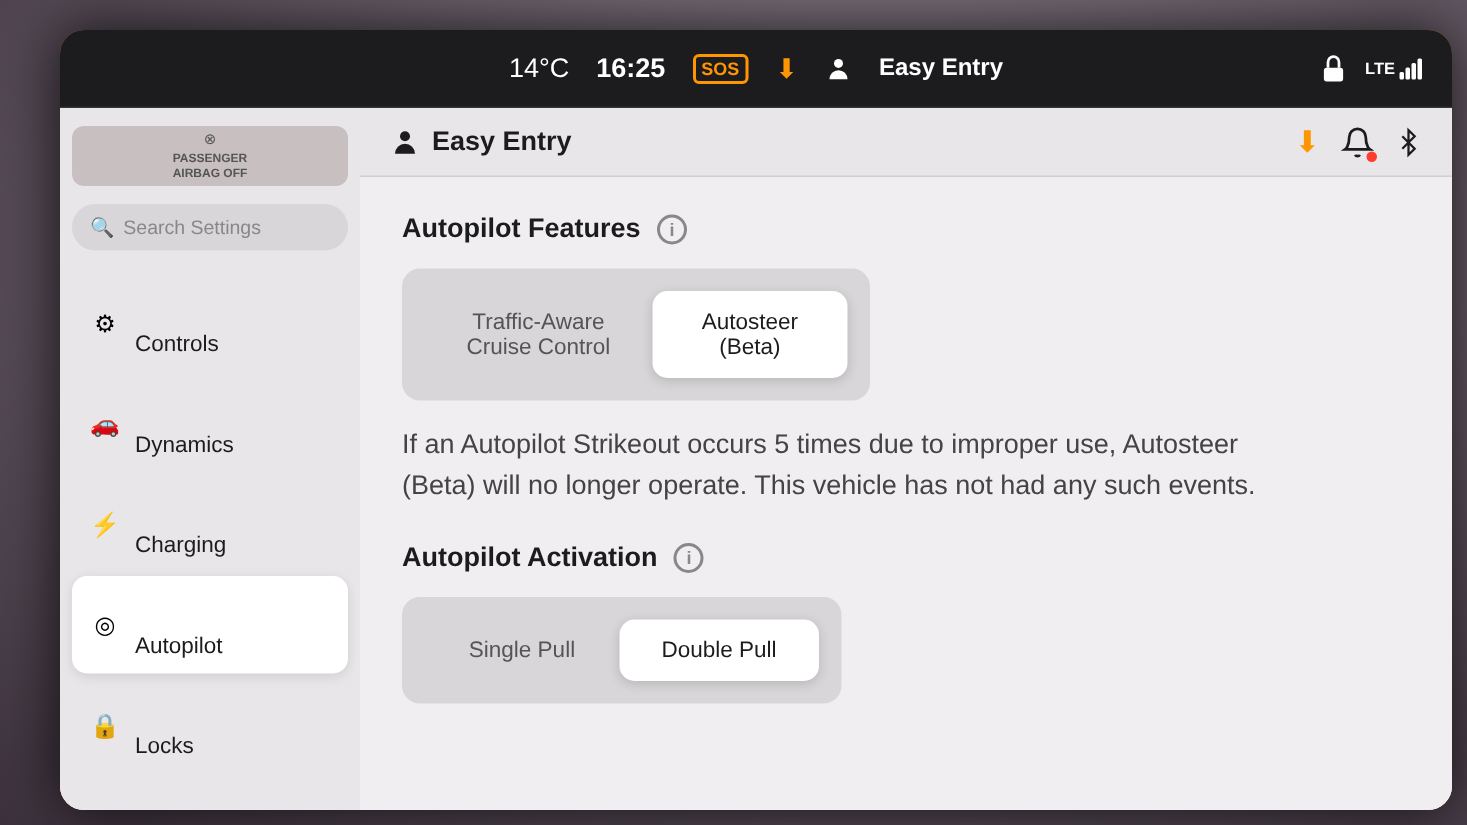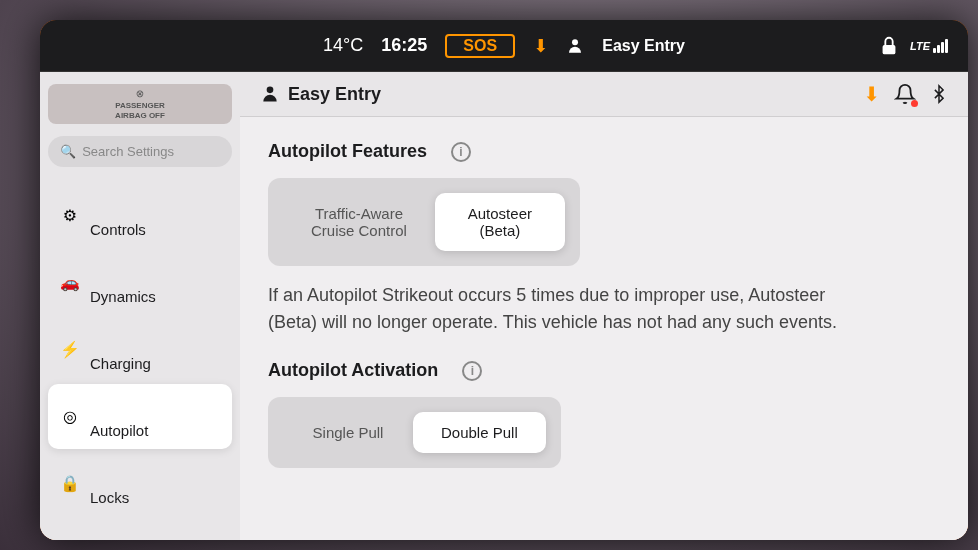--- a/index.html
+++ b/index.html
@@ -59,36 +59,35 @@
     }
 
     .status-time {
       color: #fff;
       font-size: 18px;
       font-weight: 600;
     }
 
     .status-sos {
       color: #ff9500;
-      font-size: 16px;
+      font-size: 12px;
       font-weight: 700;
       border: 2px solid #ff9500;
       border-radius: 4px;
-      padding: 1px 16px;
+      padding: 1px 4px;
     }
 
     .status-right {
       position: absolute;
       right: 20px;
       top: 50%;
       transform: translateY(-50%);
       display: flex;
       align-items: center;
       gap: 10px;
-      font-style: italic;
     }
 
     .easy-entry-top {
       display: flex;
       align-items: center;
       gap: 8px;
       color: #fff;
       font-size: 16px;
       font-weight: 600;
     }
@@ -208,21 +207,21 @@
     
     .content {
       flex: 1;
       padding: 24px 28px;
       overflow-y: auto;
     }
 
     .section-header {
       display: flex;
       align-items: center;
-      gap: 24px;
+      gap: 11px;
       margin-bottom: 16px;
     }
 
     .section-title {
       font-size: 18px;
       font-weight: 700;
       color: #1c1c1e;
     }
 
     .info-icon {

